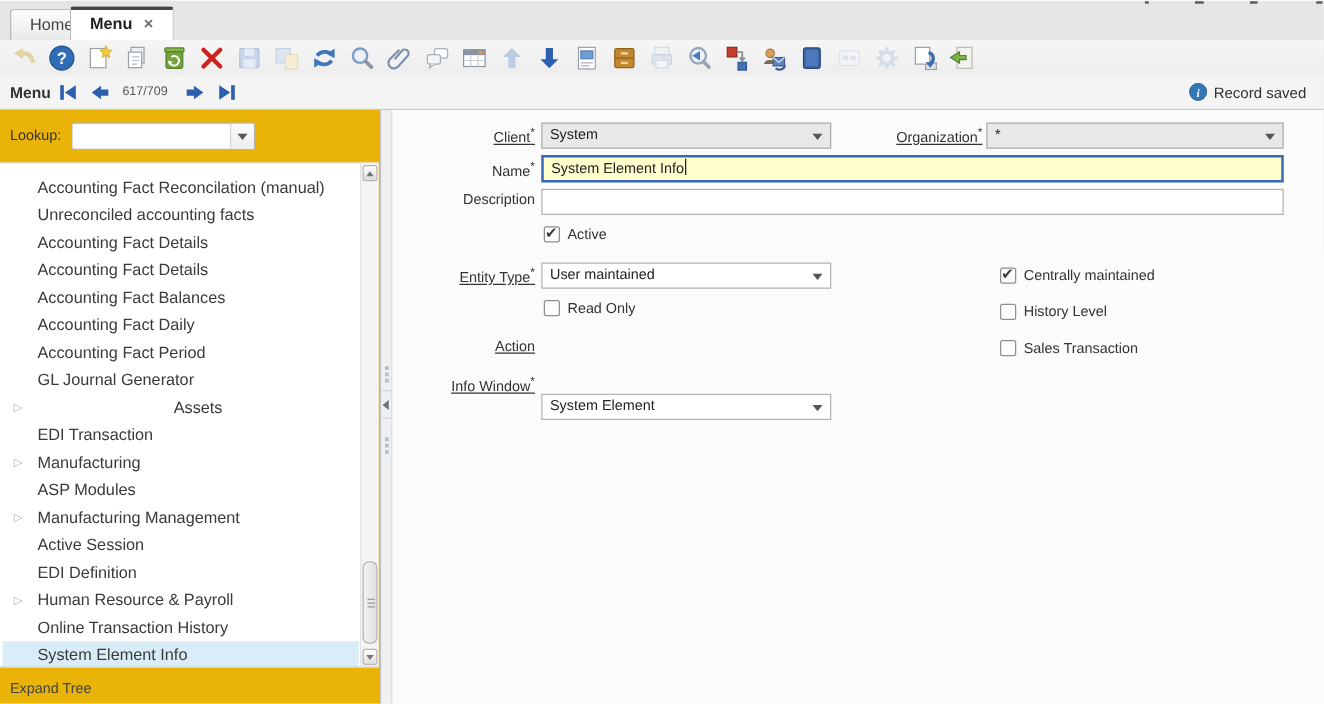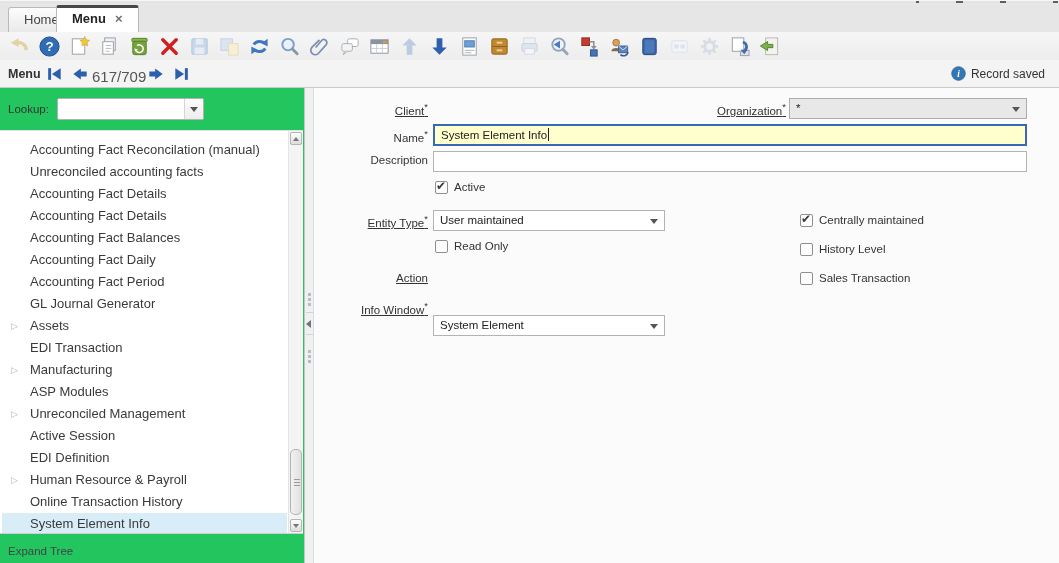--- a/index.html
+++ b/index.html
@@ -19,26 +19,26 @@
 
   
   #toolbar { position:absolute; left:0; top:32px; width:1059px; height:28px; background:linear-gradient(#f6f6f6,#ededed); display:flex; align-items:center; padding-left:8px; }
   .tbi { width:23px; height:23px; margin-right:7px; display:inline-block; }
   .tbi svg { display:block; }
 
   
   #navrow { position:absolute; left:0; top:60px; width:1059px; height:28px; background:#f4f4f4; border-bottom:1px solid #c9c9c9; }
   #nav-title { position:absolute; left:8px; top:7px; font-size:12.5px; font-weight:bold; color:#333; }
   .navbtn { position:absolute; top:4px; width:20px; height:20px; }
-  #nav-pos { position:absolute; left:92px; top:8px; width:48px; text-align:center; font-size:15px; color:#555; }
+  #nav-pos { position:absolute; left:92px; top:8px; width:48px; text-align:center; font-size:10px; color:#555; }
   #status { position:absolute; right:14px; top:6px; font-size:12px; color:#333; }
   #status svg { vertical-align:-3px; margin-right:5px; }
 
   
-  #sidebar { position:absolute; left:0; top:88px; width:305px; height:475px; background:#22c55e; border-right:1px solid #c6c6c6; }
+  #sidebar { position:absolute; left:0; top:88px; width:305px; height:475px; background:#eab308; border-right:1px solid #c6c6c6; }
   #lookup-label { position:absolute; left:8px; top:15px; font-size:11.5px; color:#333; }
   #lookup-combo { position:absolute; left:57px; top:10px; width:147px; height:22px; background:#fff; border:1px solid #b3b3b3; border-radius:2px; }
   #lookup-combo .combo-btn { position:absolute; right:0; top:0; width:19px; height:100%; border-left:1px solid #d5d5d5; background:linear-gradient(#fcfcfc,#ededed); }
   .arrow-down { position:absolute; right:6px; top:9px; width:0; height:0; border-left:4px solid transparent; border-right:4px solid transparent; border-top:5px solid #555; }
 
   #tree { position:absolute; left:0; top:42px; width:303px; height:404px; border-top:1px solid #e2e2e2; border-bottom:1px solid #cfcfcf; background:#fff; overflow:hidden; }
   .tree-item { position:absolute; left:2px; width:285px; height:22px; line-height:22px; font-size:13px; color:#3a3a3a; padding-left:28px; white-space:nowrap; cursor:default; }
   .tree-item.parent::before { content:'▷'; position:absolute; left:9px; top:0; color:#aeb6bd; font-size:9px; }
   .tree-item.selected { background:#d8edf8; }
 
@@ -319,25 +319,25 @@
     <div id="tree">
       <div id="tree-items">
           <div class="tree-item" style="top: 8px;">Accounting Fact Reconcilation (manual)</div>
           <div class="tree-item" style="top: 30px;">Unreconciled accounting facts</div>
           <div class="tree-item" style="top: 52px;">Accounting Fact Details</div>
           <div class="tree-item" style="top: 74px;">Accounting Fact Details</div>
           <div class="tree-item" style="top: 96px;">Accounting Fact Balances</div>
           <div class="tree-item" style="top: 118px;">Accounting Fact Daily</div>
           <div class="tree-item" style="top: 140px;">Accounting Fact Period</div>
           <div class="tree-item" style="top: 162px;">GL Journal Generator</div>
-          <div class="tree-item parent" style="top: 184px;">Assets</div>
+          <div class="tree-item parent" style="top: 184px; text-align: center;">Assets</div>
           <div class="tree-item" style="top: 206px;">EDI Transaction</div>
           <div class="tree-item parent" style="top: 228px;">Manufacturing</div>
           <div class="tree-item" style="top: 250px;">ASP Modules</div>
-          <div class="tree-item parent" style="top: 272px;">Unreconciled Management</div>
+          <div class="tree-item parent" style="top: 272px;">Manufacturing Management</div>
           <div class="tree-item" style="top: 294px;">Active Session</div>
           <div class="tree-item" style="top: 316px;">EDI Definition</div>
           <div class="tree-item parent" style="top: 338px;">Human Resource &amp; Payroll</div>
           <div class="tree-item" style="top: 360px;">Online Transaction History</div>
           <div class="tree-item selected" style="top: 382px;">System Element Info</div>
         </div>
       <div id="tree-scroll">
         <span class="sb-btn sb-up"></span>
         <div id="sb-thumb"></div>
         <span class="sb-btn sb-down"></span>
@@ -350,20 +350,24 @@
     <span class="grip" style="top:205px;"></span>
     <span class="split-line" style="top:224px;"></span>
     <span id="splitter-arrow"></span>
     <span class="split-line" style="top:246px;"></span>
     <span class="grip" style="top:262px;"></span>
   </div>
 
   <div id="main">
 
     <span class="flabel link" style="left:2px;top:13px;"><span>Client</span><sup>*</sup></span>
+    <div class="fcombo readonly" style="left:119px;top:10px;width:232px;">
+      <span>System</span>
+      <span class="arrow-down"></span>
+    </div>
     <span class="flabel link" style="left:360px;top:13px;"><span>Organization</span><sup>*</sup></span>
     <div class="fcombo readonly" style="left:475px;top:10px;width:238px;">
       <span>*</span>
       <span class="arrow-down"></span>
     </div>
 
     <span class="flabel" style="left:2px;top:40px;"><span>Name</span><sup>*</sup></span>
     <div class="ftext" id="name-field" style="left:119px;top:36px;width:594px;"><span>System Element Info</span><span class="caret"></span></div>
 
     <span class="flabel" style="left:2px;top:66px;"><span>Description</span></span>

